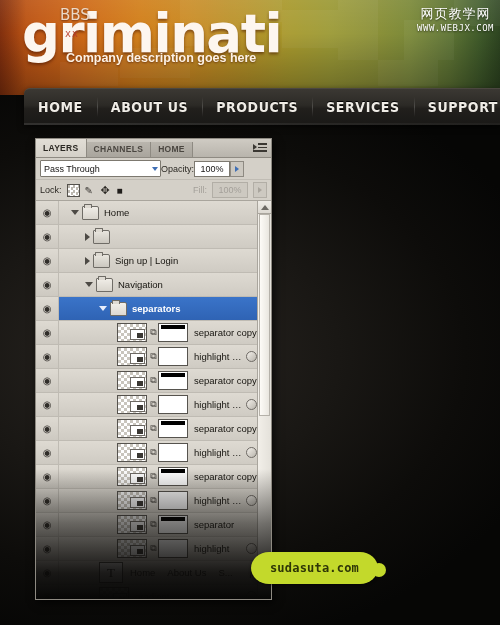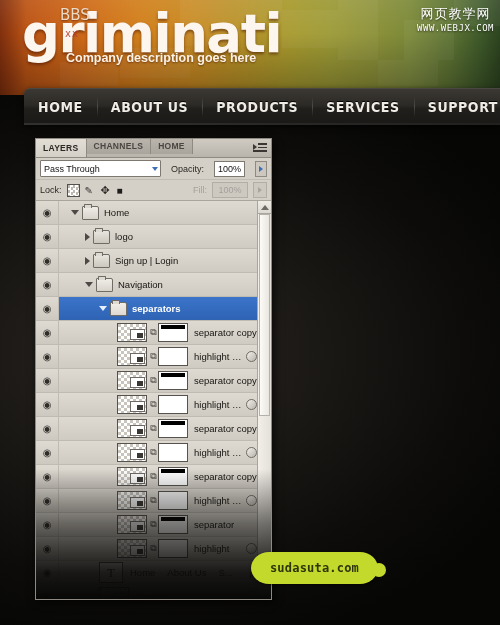--- a/index.html
+++ b/index.html
@@ -110,21 +110,21 @@
   .ps-panel{
     position:absolute;left:35px;top:138px;width:235px;height:460px;
     background:#d4d0c8;
     border:1px solid #8e8a82;
     box-shadow:2px 3px 8px rgba(0,0,0,.7);
     font-family:"Liberation Sans", sans-serif;
     overflow:hidden;
   }
   .ps-tabbar{
     height:18px;background:linear-gradient(180deg,#cfcbc3,#b8b4ac);
-    display:flex;position:relative;
+    display:flex;align-items:flex-end;position:relative;
     border-bottom:1px solid #8e8a82;
   }
   .ps-tab{
     font-size:8.5px;font-weight:bold;color:#4a4640;letter-spacing:.3px;
     padding:0 7px;height:15px;line-height:15px;
     background:linear-gradient(180deg,#b9b5ad,#a9a59d);
     border-right:1px solid #8e8a82;cursor:pointer;
   }
   .ps-tab.active{
     background:linear-gradient(180deg,#e2ded6,#d4d0c8);color:#2b2823;
@@ -137,21 +137,21 @@
   .ps-menu-ico i:nth-child(1){width:9px;margin-left:5px;}
   .ps-menu-ico i:nth-child(2){width:9px;margin-left:5px;}
   .ps-menu-ico i:nth-child(3){width:9px;margin-left:5px;}
   .ps-menu-tri{
     position:absolute;left:0;top:1px;width:0;height:0;
     border-top:3px solid transparent;border-bottom:3px solid transparent;
     border-left:4px solid #3a3732;
   }
 
   .ps-row-blend{
-    height:21px;display:flex;align-items:center;padding:0 4px;gap:10px;
+    height:21px;display:flex;align-items:center;padding:0 4px;gap:0;
     background:#d4d0c8;border-bottom:1px solid #c0bcb4;
   }
   .ps-select{
     flex:0 0 auto;width:114px;height:15px;background:#fff;
     border:1px solid #7d7970;border-radius:1px;
     display:flex;align-items:center;justify-content:space-between;
     font-size:9px;color:#161413;padding:0 2px 0 3px;cursor:pointer;
   }
   .chev{width:0;height:0;border-left:3.5px solid transparent;border-right:3.5px solid transparent;
         border-top:4px solid #3f6fb5;}
@@ -423,21 +423,20 @@
           <span class="lname">Home</span>
         </div>
       </div>
 
       <div class="lrow">
         <div class="eye">◉</div>
         <div class="lcontent">
             <span class="ind" style="width:22px"></span>
           <span class="tri closed"></span>
           <span class="folder"></span>
-          <span class="lname">logo</span>
         </div>
       </div>
 
       <div class="lrow">
         <div class="eye">◉</div>
         <div class="lcontent">
             <span class="ind" style="width:22px"></span>
           <span class="tri closed"></span>
           <span class="folder"></span>
           <span class="lname">Sign up  |  Login</span>

